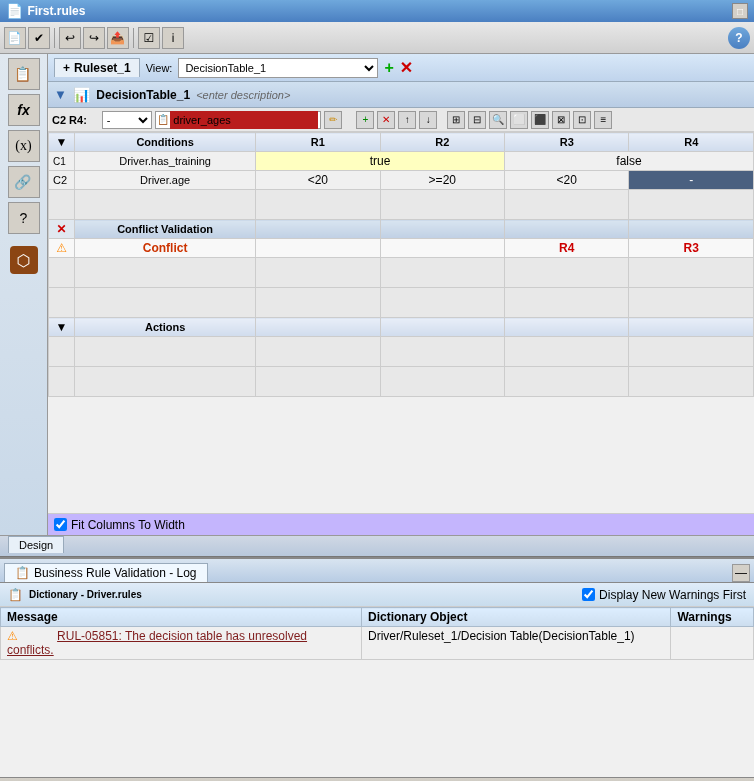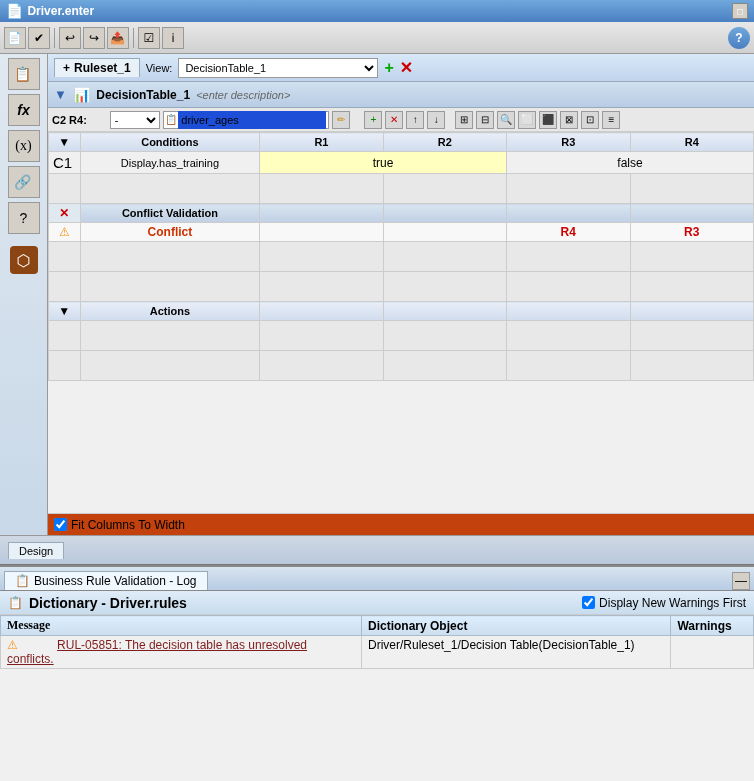--- a/index.html
+++ b/index.html
@@ -137,32 +137,32 @@
     
     .cr-toolbar {
       background: #e8e8e8;
       border-bottom: 1px solid #ccc;
       height: 24px;
       display: flex;
       align-items: center;
       padding: 0 4px;
       gap: 3px;
     }
-    .cr-label { font-size: 11px; font-weight: bold; margin-right: 20px; }
+    .cr-label { font-size: 11px; font-weight: bold; margin-right: 12px; }
     .cr-select {
       height: 18px;
       border: 1px solid #999;
       background: white;
       font-size: 11px;
       width: 50px;
     }
     .cr-field {
       height: 18px;
       border: 1px solid #999;
-      background: #1d4ed8;
+      background: #b91c1c;
       font-size: 11px;
       min-width: 120px;
       padding: 0 3px;
     }
     .cr-btn {
       width: 18px; height: 18px;
       border: 1px solid #999;
       background: #d8d8d8;
       display: flex; align-items: center; justify-content: center;
       cursor: pointer; font-size: 10px;
@@ -204,23 +204,23 @@
 
     
     .conflict-row td { background: #f8f8f8; }
 
     
     .empty-row td { height: 30px; background: #e8e8e8; }
 
     
     .design-tab {
       background: linear-gradient(to bottom, #d0d8e4, #b8c8dc);
-      height: 30px;
-      display: flex;
-      align-items: center;
+      height: 22px;
+      display: flex;
+      align-items: flex-start;
       padding: 0 8px;
       border-top: 1px solid #999;
       border-bottom: 1px solid #777;
     }
     .design-tab-label {
       background: #e8f0f8;
       border: 1px solid #9ab;
       border-bottom: none;
       padding: 2px 10px;
       font-size: 11px;
@@ -264,37 +264,37 @@
     
     .log-header {
       background: linear-gradient(to bottom, #e0ecf8, #c8dced);
       height: 24px;
       display: flex;
       align-items: center;
       padding: 0 8px;
       gap: 6px;
       border-bottom: 1px solid #ccc;
     }
-    .log-file-name { font-size: 14px; font-weight: bold; }
+    .log-file-name { font-size: 10px; font-weight: bold; }
     .display-cb { font-size: 11px; margin-left: auto; display: flex; align-items: center; gap: 4px; }
 
     .log-table { width: 100%; border-collapse: collapse; font-size: 11px; }
     .log-table th {
       background: linear-gradient(to bottom, #ddeeff, #ccddee);
       border: 1px solid #aabbcc;
       padding: 2px 6px;
       text-align: left;
       font-weight: bold;
     }
     .log-table td {
       border: 1px solid #ccc;
       padding: 2px 6px;
       vertical-align: top;
     }
-    .col-message { width: 350px; font-family: Liberation Serif, serif; }
+    .col-message { width: 350px; }
     .col-dict { width: 300px; }
     .col-prop { width: 80px; }
     .warn-icon { color: #ff8800; margin-right: 4px; }
     .error-link { color: #7f1d1d; text-decoration: underline; cursor: pointer; margin-left: 32px; }
 
     
     .status-bar {
       background: linear-gradient(to bottom, #d4d0c8, #bbb8b0);
       border-top: 1px solid #888;
       height: 22px;
@@ -306,21 +306,21 @@
     }
 
     
     .scroll-content { overflow: auto; flex: 1; }
   </style>
 </head>
 <body>
 
 <div class="title-bar">
   <span class="title-bar-icon">📄</span>
-  <span>Driver.enter</span>
+  <span>First.rules</span>
   <div class="title-bar-maximize">□</div>
 </div>
 
 <div class="toolbar">
   <div class="toolbar-btn">📄</div>
   <div class="toolbar-btn">✔</div>
   <div class="toolbar-sep"></div>
   <div class="toolbar-btn">↩</div>
   <div class="toolbar-btn">↪</div>
   <div class="toolbar-btn">📤</div>
@@ -404,26 +404,34 @@
             <tr class="row-condition-header">
           <td style="text-align:center;">▼</td>
           <td class="col-label section-header">Conditions</td>
           <td class="section-header">R1</td>
           <td class="section-header">R2</td>
           <td class="section-header">R3</td>
           <td class="section-header">R4</td>
         </tr>
 
         <tr>
-          <td style="text-align:left; font-size:15px;">C1</td>
-          <td class="col-label" style="font-size:11px;">Display.has_training</td>
+          <td style="text-align:left; font-size:10px;">C1</td>
+          <td class="col-label" style="font-size:11px;">Driver.has_training</td>
           <td colspan="2" class="cell-yellow">true</td>
           <td colspan="2" style="background:#f0f0f0;">false</td>
         </tr>
 
+        <tr>
+          <td style="text-align:left; font-size:11px;">C2</td>
+          <td class="col-label" style="font-size:11px;">Driver.age</td>
+          <td>&lt;20</td>
+          <td>&gt;=20</td>
+          <td>&lt;20</td>
+          <td class="cell-blue-dark">-</td>
+        </tr>
 
         <tr class="empty-row">
           <td></td>
               <td></td>
               <td class="cell-gray"></td>
               <td class="cell-gray"></td>
               <td class="cell-gray"></td>
               <td class="cell-gray"></td>
         </tr>
 
@@ -486,21 +494,21 @@
               <td></td>
               <td class="cell-gray"></td>
               <td class="cell-gray"></td>
               <td class="cell-gray"></td>
               <td class="cell-gray"></td>
         </tr>
       </tbody>
         </table>
     </div>
 
-    <div style="background:#c2410c; border-top:1px solid #ccc; height:22px; display:flex; align-items:center; padding:0 6px; gap:4px;">
+    <div style="background:#c4b5fd; border-top:1px solid #ccc; height:22px; display:flex; align-items:center; padding:0 6px; gap:4px;">
       <input type="checkbox" checked="" style="">
       <span>Fit Columns To Width</span>
     </div>
 
   </div>
 </div>
 
 <div class="design-tab">
   <div class="design-tab-label">Design</div>
 </div>

